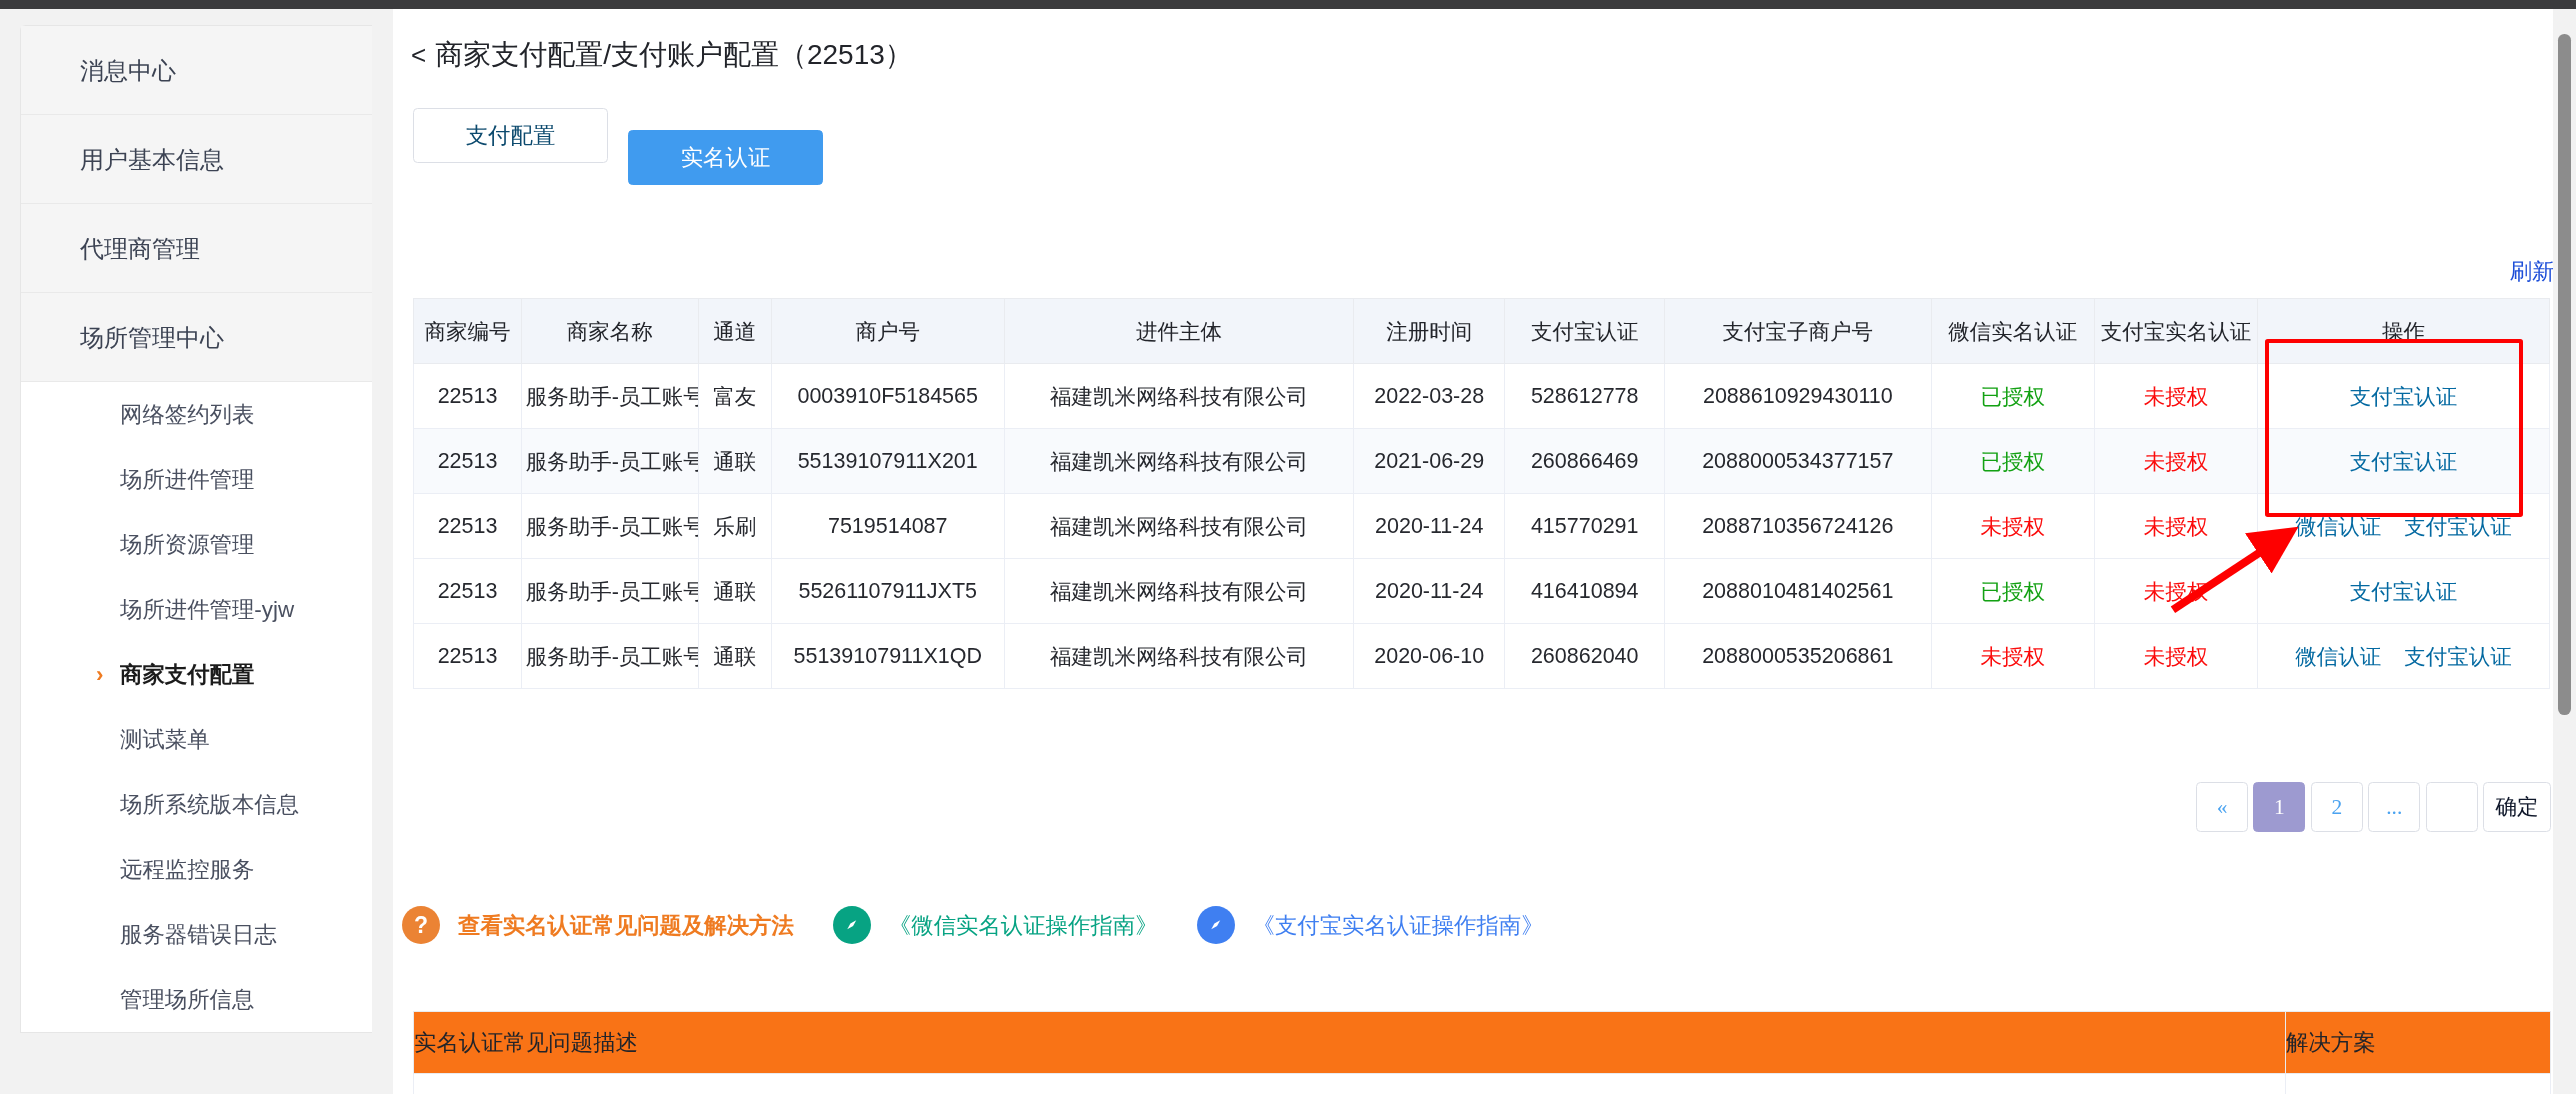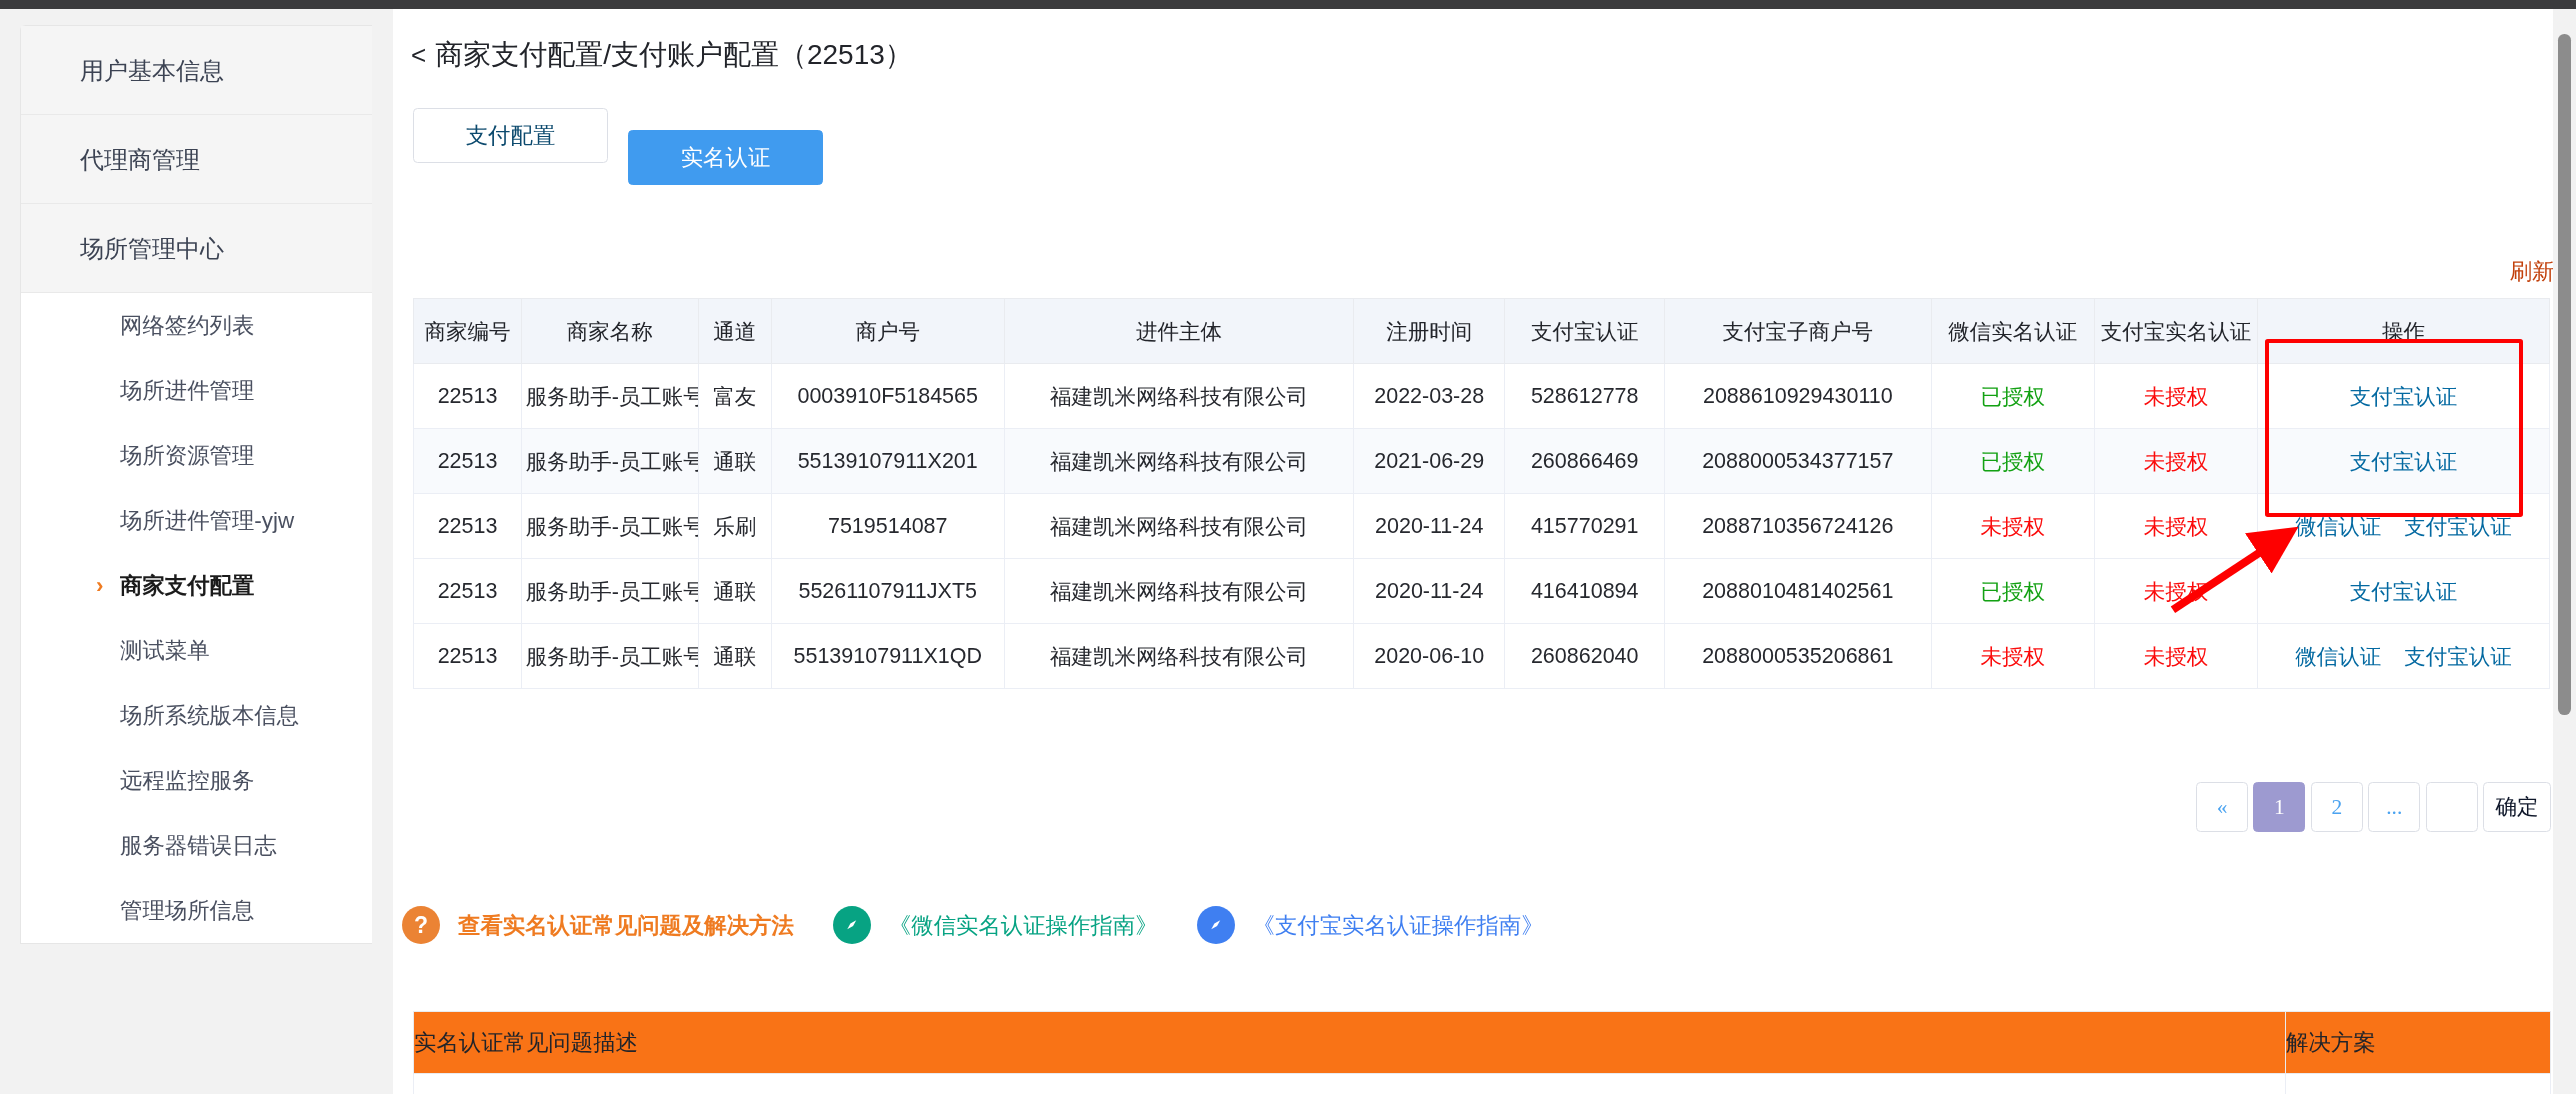--- a/index.html
+++ b/index.html
@@ -68,21 +68,21 @@
     display: inline-block; vertical-align: top;
     width: 195px; height: 55px; line-height: 53px;
     text-align: center; font-size: 22.4px;
     border-radius: 4.5px; cursor: pointer;
   }
   .tab.inactive { background: #fff; color: #0c4a6e; border: 0.9px solid #dcdfe6; }
   .tab.active { background: #409bef; color: #fff; border: 0.9px solid #409bef; margin-left: 16px; margin-top: 22px; }
 
   .refresh-link {
     position: absolute; right: 21.5px; top: 247px;
-    font-size: 22.4px; color: #c2410c; cursor: pointer;
+    font-size: 22.4px; color: #1d4ed8; cursor: pointer;
   }
 
   
   .tbl-wrap { position: absolute; left: 20px; top: 289px; width: 2137px; }
   table.grid { border-collapse: collapse; width: 2137px; table-layout: fixed; }
   table.grid th {
     background: #f2f5fa; border: 0.9px solid #e9ebef;
     font-size: 21.5px; font-weight: normal; color: #22242a;
     height: 65px; text-align: center; padding: 0 1.8px;
     white-space: nowrap; overflow: hidden;
@@ -162,20 +162,23 @@
 </head>
 <body>
 
 <div id="root">
 
   <div class="chrome-strip"></div>
 
   <div class="sidebar">
     <div class="sidebar-inner">
 
+      <div class="top-item">
+        <span>消息中心</span>
+      </div>
       <div class="top-item">
         <span>用户基本信息</span>
       </div>
       <div class="top-item">
         <span>代理商管理</span>
       </div>
       <div class="top-item">
         <span>场所管理中心</span>
       </div>
 

